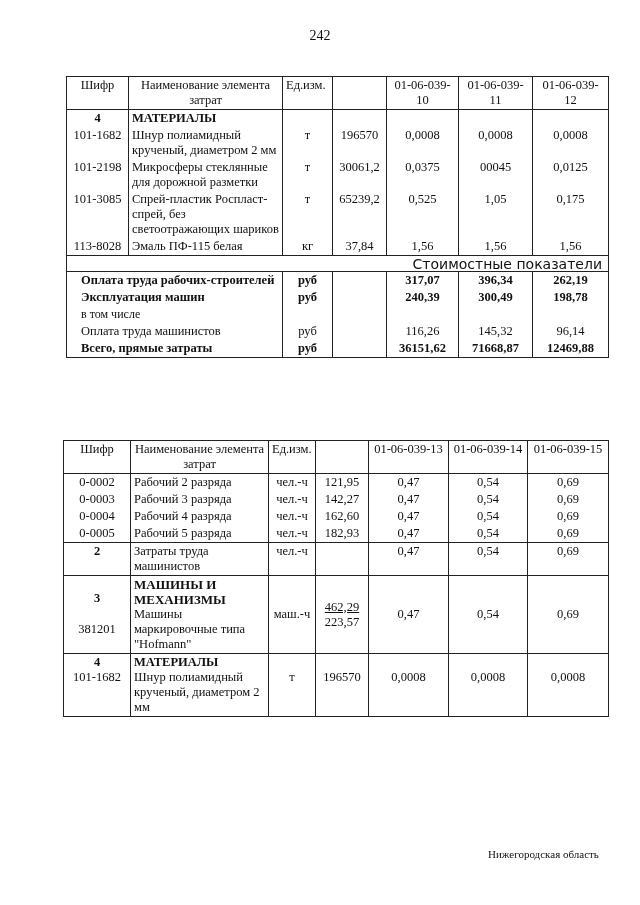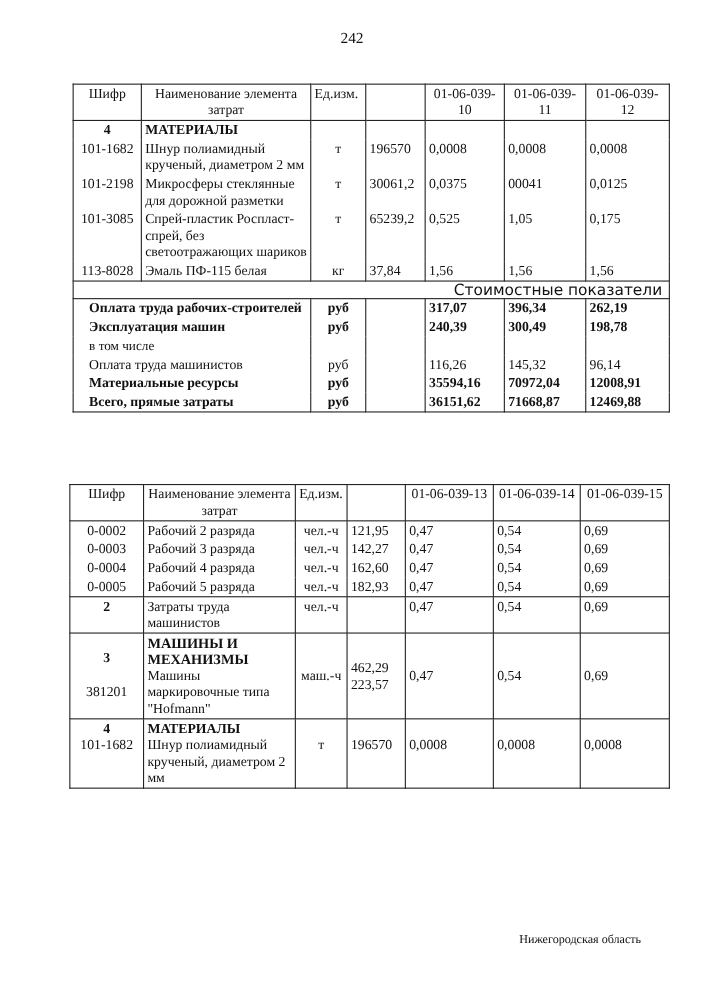--- a/index.html
+++ b/index.html
@@ -2,32 +2,32 @@
 <html><head>
 <meta charset="utf-8">
 <style>
   html, body { margin: 0; padding: 0; background: #ffffff; }
   body {
     width: 640px; height: 905px; position: relative; overflow: hidden;
     font-family: "Liberation Serif", "DejaVu Serif", serif;
     color: #111; font-size: 12.5px;
   }
   .page-number { position: absolute; top: 28px; left: 0; width: 640px; text-align: center; font-size: 14px; }
-  .footer { position: absolute; top: 848px; left: 472px; font-size: 11px; }
+  .footer { position: absolute; top: 848px; left: 488px; font-size: 11px; }
 
   table { position: absolute; border-collapse: collapse; table-layout: fixed; }
   td, th { border: 1px solid #222; padding: 1px 3px; vertical-align: top; line-height: 15px; font-weight: normal; }
   th { text-align: center; vertical-align: top; }
   .c { text-align: center; }
-  .r { text-align: left; }
+  .r { text-align: center; }
   .b { font-weight: bold; }
   .nob-t { border-top: none; }
   .nob-b { border-bottom: none; }
   .sub { font-family: "DejaVu Sans", sans-serif; font-size: 14px; text-align: right; padding: 2px 6px 1px; line-height: 12px; margin-left: 28px; }
-  .ul { }
+  .ul { text-decoration: underline; }
   .cell-line { display: block; }
 
   #t1 { top: 76px; left: 66px; width: 542px; }
   #t2 { top: 440px; left: 63px; width: 545px; }
 </style>
 </head>
 <body>
 
 <div class="page-number">242</div>
 
@@ -77,21 +77,21 @@
     <td class="r nob-t nob-b">0,0008</td>
     <td class="r nob-t nob-b">0,0008</td>
     <td class="r nob-t nob-b">0,0008</td>
   </tr>
   <tr>
     <td class="c nob-t nob-b">101-2198</td>
     <td class="nob-t nob-b">Микросферы стеклянные для дорожной разметки</td>
     <td class="c nob-t nob-b">т</td>
     <td class="r nob-t nob-b">30061,2</td>
     <td class="r nob-t nob-b">0,0375</td>
-    <td class="r nob-t nob-b">00041</td>
+    <td class="r nob-t nob-b">00045</td>
     <td class="r nob-t nob-b">0,0125</td>
   </tr>
   <tr>
     <td class="c nob-t nob-b">101-3085</td>
     <td class="nob-t nob-b">Спрей-пластик Роспласт-спрей, без светоотражающих шариков</td>
     <td class="c nob-t nob-b">т</td>
     <td class="r nob-t nob-b">65239,2</td>
     <td class="r nob-t nob-b">0,525</td>
     <td class="r nob-t nob-b">1,05</td>
     <td class="r nob-t nob-b">0,175</td>
@@ -132,28 +132,20 @@
         <td class="nob-t nob-b"></td>
         <td class="nob-t nob-b"></td>
   </tr>
   <tr>
     <td colspan="2" class="nob-t nob-b" style="padding-left:14px">Оплата труда машинистов</td>
     <td class="c nob-t nob-b">руб</td>
     <td class="nob-t nob-b"></td>
     <td class="r nob-t nob-b">116,26</td>
     <td class="r nob-t nob-b">145,32</td>
     <td class="r nob-t nob-b">96,14</td>
-  </tr>
-  <tr>
-    <td colspan="2" class="b nob-t nob-b" style="padding-left:14px">Материальные ресурсы</td>
-    <td class="c b nob-t nob-b">руб</td>
-    <td class="nob-t nob-b"></td>
-    <td class="r b nob-t nob-b">35594,16</td>
-    <td class="r b nob-t nob-b">70972,04</td>
-    <td class="r b nob-t nob-b">12008,91</td>
   </tr>
   <tr>
     <td colspan="2" class="b nob-t" style="padding-left:14px">Всего, прямые затраты</td>
     <td class="c b nob-t">руб</td>
     <td class="nob-t"></td>
     <td class="r b nob-t">36151,62</td>
     <td class="r b nob-t">71668,87</td>
     <td class="r b nob-t">12469,88</td>
   </tr>
 </tbody>

